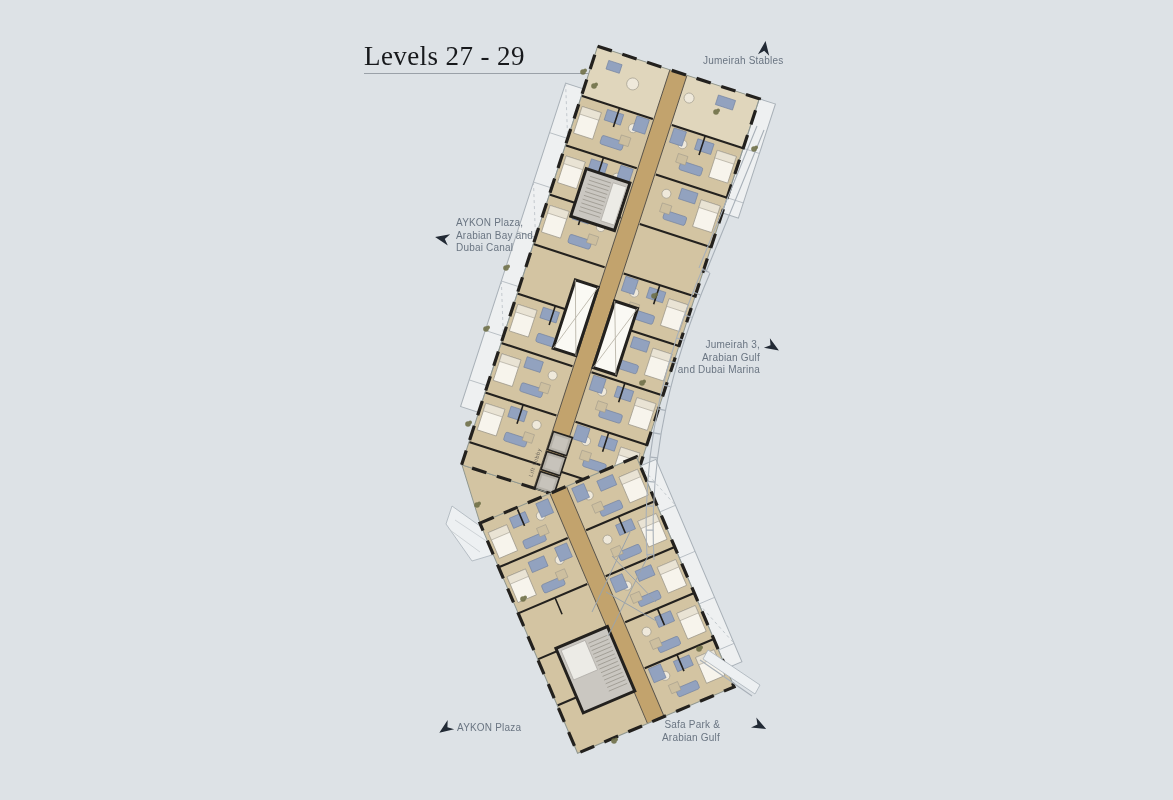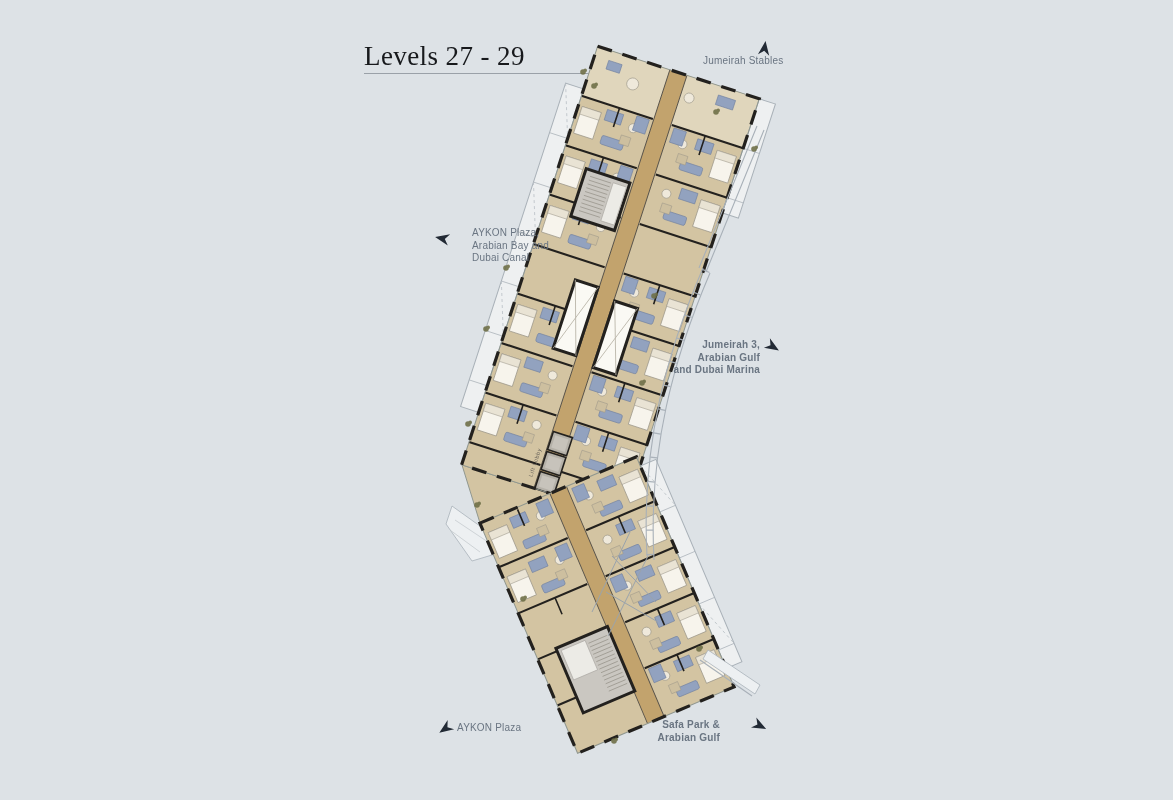--- a/index.html
+++ b/index.html
@@ -9,21 +9,21 @@
     --arrow:#222a35; --title:#17191c; --rule:#9aa1a8; --balcony-line:#a9b1b8; --plant:#6f7048;
   }
   *{margin:0;padding:0;box-sizing:border-box;}
   body{font-family:"Liberation Sans",sans-serif;background:var(--bg);}
   .page{position:relative;width:1173px;height:800px;background:var(--bg);overflow:hidden;}
   .title{position:absolute;left:364px;top:41px;font-family:"Liberation Serif","DejaVu Serif",serif;
          font-size:27px;font-weight:500;letter-spacing:.4px;color:var(--title);}
   .title-rule{position:absolute;left:364px;top:73px;width:233px;height:1px;background:var(--rule);}
   .plan-svg{position:absolute;left:0;top:0;}
   .dir-label{position:absolute;font-size:10px;line-height:12.5px;color:var(--label);letter-spacing:.2px;}
-  .dir-label.right{text-align:right;font-weight:bold;}
+  .dir-label.right{text-align:right;}
   .arrow{position:absolute;width:17px;height:17px;}
   .arrow svg{width:100%;height:100%;display:block;}
   .arrow path{fill:var(--arrow);}
   .rot8{transform:rotate(8deg);} .rotL{transform:rotate(-78deg);} .rotRD{transform:rotate(122deg);}
   .rotLD{transform:rotate(-125deg);} .rotRD2{transform:rotate(118deg);}
   
   .f-base{fill:var(--floor);} .f-light{fill:var(--floor-light);} .f-corr{fill:var(--corridor);}
   .thin-out{fill:none;stroke:#90978f;stroke-width:1;}
   .wall-dash{fill:none;stroke:var(--wall);stroke-width:3.2;stroke-dasharray:15 11;}
   .wall{stroke:var(--wall);stroke-width:2.1;fill:none;}
@@ -229,21 +229,21 @@
   </div>
   <div class="dir-label" style="left:703px;top:55px;">
     <span>Jumeirah Stables</span>
   </div>
 
   <div class="arrow rotL" style="left:434px;top:230px;">
     <svg viewBox="0 0 18 18">
         <path d="M9 1 L15 16 L9 11.5 L3 16 Z"></path>
       </svg>
   </div>
-  <div class="dir-label" style="left:456px;top:227px;margin-left:16px;">
+  <div class="dir-label" style="left:456px;top:217px;">
     <div>AYKON Plaza,</div>
     <div>Arabian Bay and</div>
     <div>Dubai Canal</div>
   </div>
 
   <div class="dir-label right" style="left:640px;top:339px;width:120px;">
     <div>Jumeirah 3,</div>
     <div>Arabian Gulf</div>
     <div>and Dubai Marina</div>
   </div>

